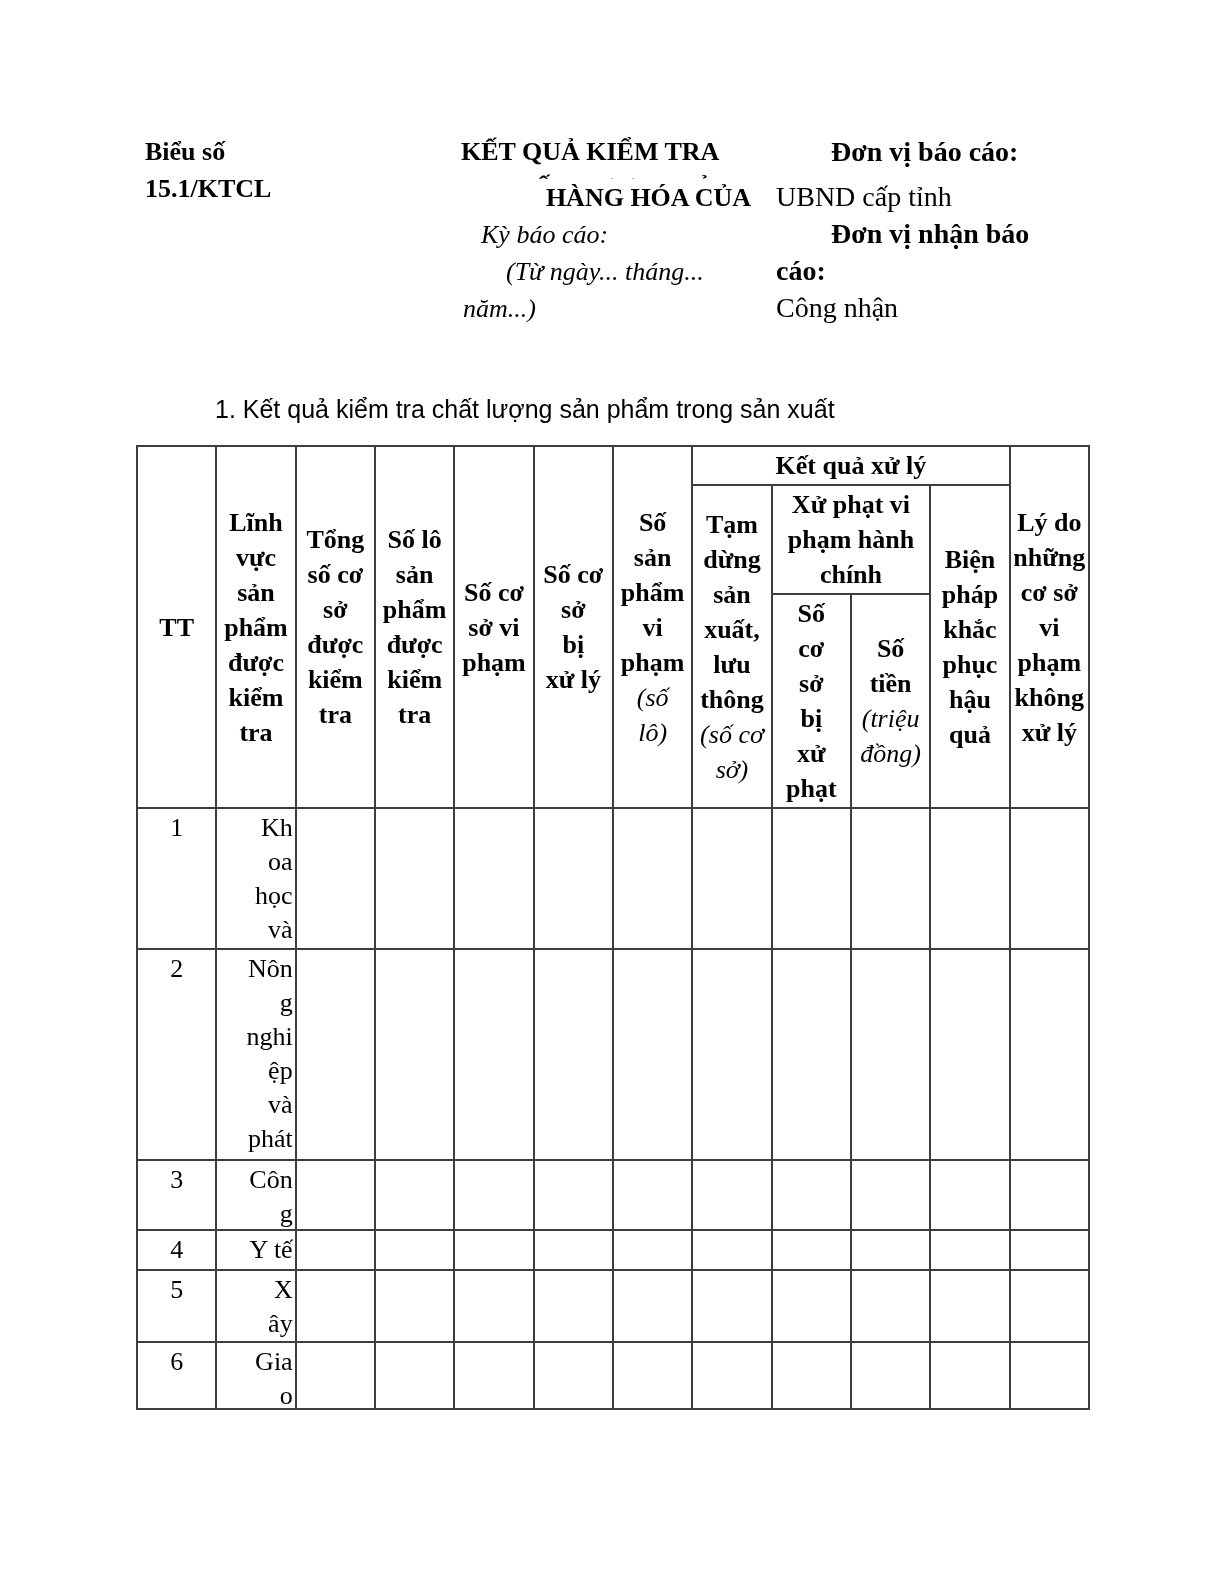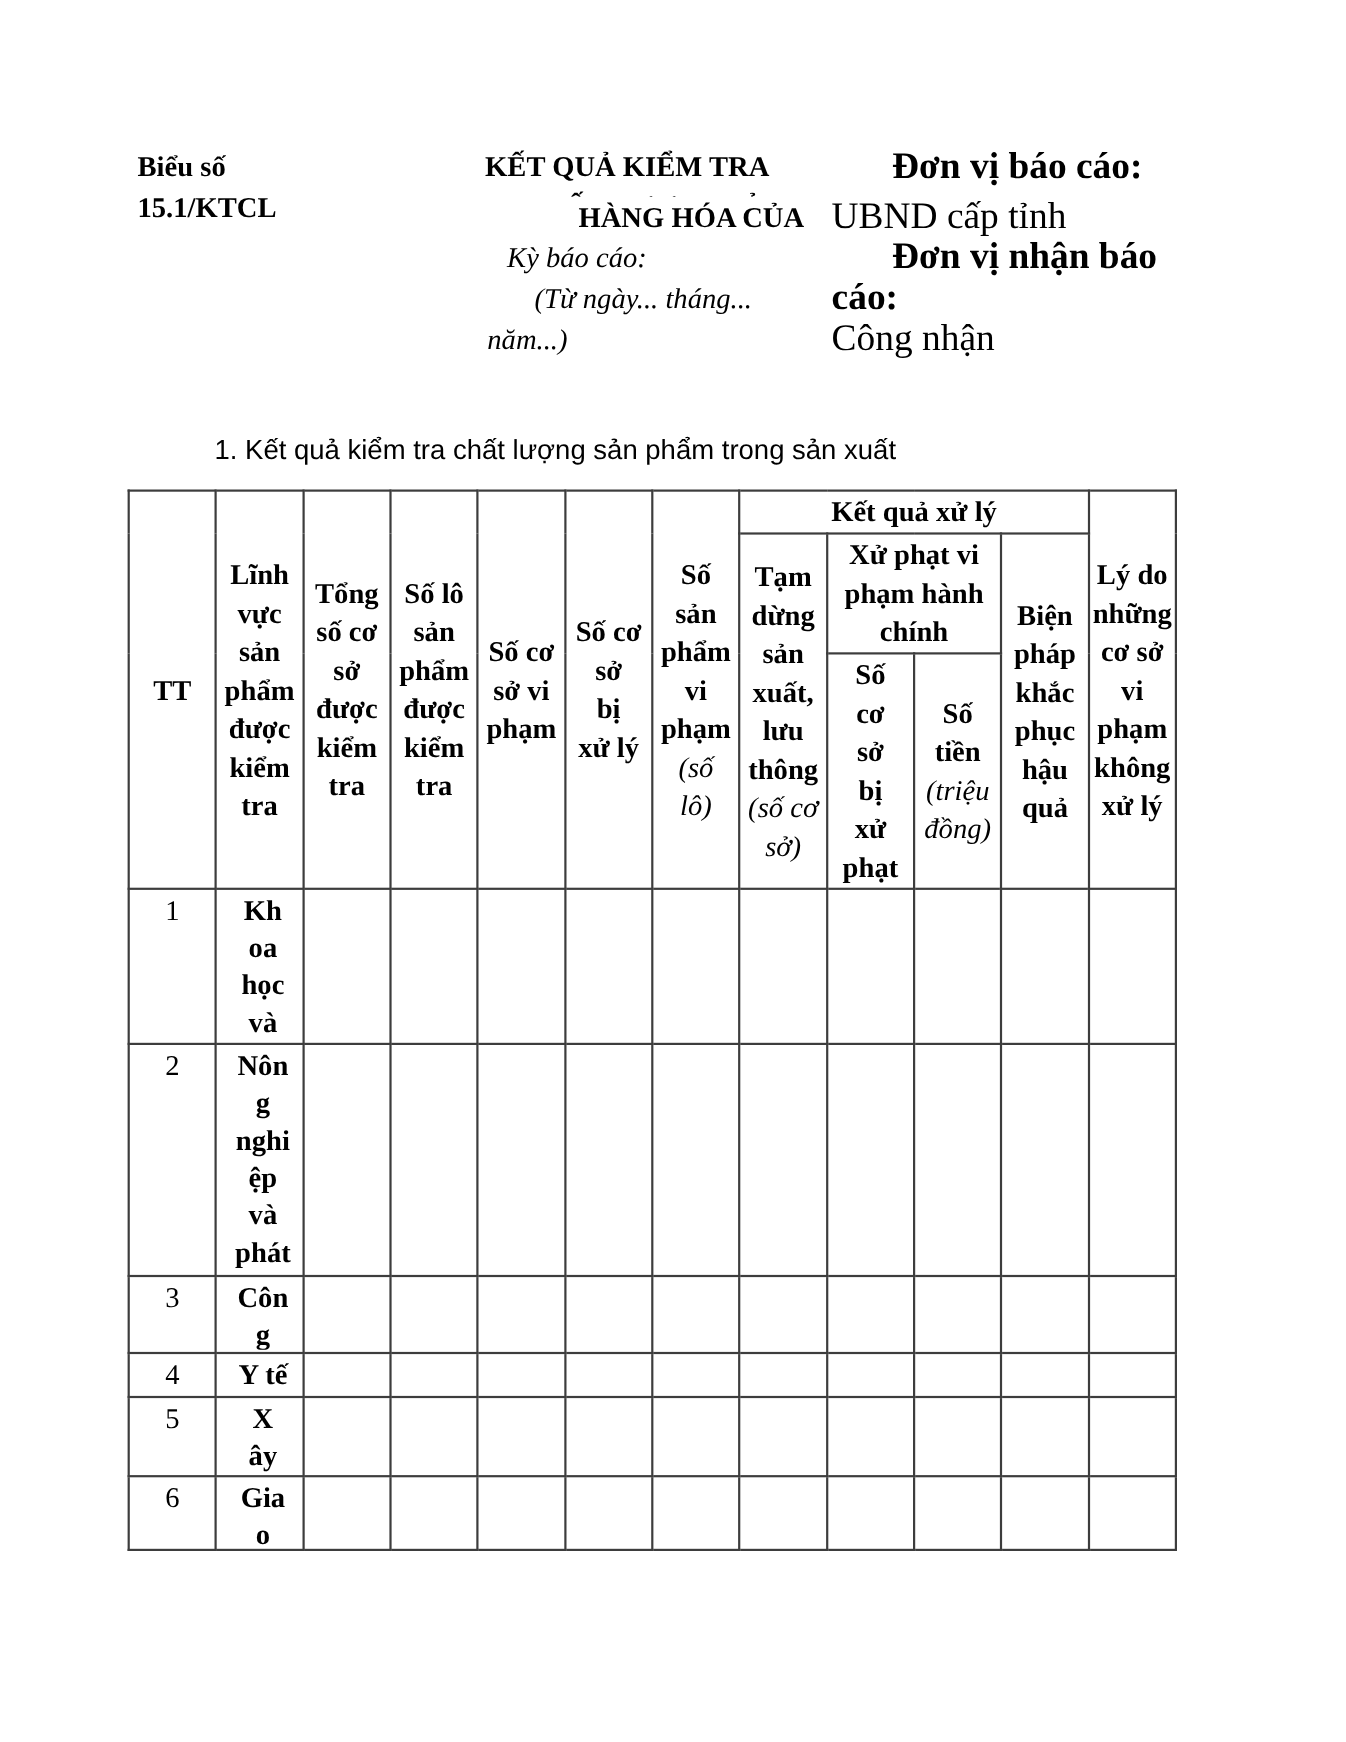--- a/index.html
+++ b/index.html
@@ -4,27 +4,27 @@
 <style>
   * { margin:0; padding:0; box-sizing:border-box; }
   html,body { background:#ffffff; }
   body {
     width:1224px; height:1584px;
     font-family:"Liberation Serif", serif;
     color:#000;
     position:relative;
     overflow:hidden;
   }
-  .content { padding:133px 134px 0 116px; }
+  .content { padding:133px 134px 0 116px;margin-left:20px; }
 
   
   .hdr { display:flex; margin-left:9px; }
   .hcol-left  { width:316px; font-size:26px; line-height:37px; font-weight:bold; }
   .hcol-center{ width:305px; font-size:26px; line-height:37px; }
-  .hcol-right { width:316px; font-size:34px; line-height:37px; padding-left:10px; }
+  .hcol-right { width:316px; font-size:28px; line-height:37px; padding-left:10px; }
   .b  { font-weight:bold; }
   .i  { font-style:italic; }
   .tc { text-align:left; }
   .pl11 { padding-left:11px; }
   .hang { text-align:right; padding-right:15px; }
   .indent20 { padding-left:20px; }
   .indent45 { padding-left:45px; }
   .indent2  { padding-left:2px; }
   .indent55 { padding-left:55px; }
   .mb8 { margin-bottom:8px; }
@@ -60,21 +60,21 @@
     vertical-align:middle;
     white-space:pre-line;
     border-radius:13px;
   }
   .doc th .hn { font-style:italic; font-weight:normal; }
   .doc td {
     font-size:26px; line-height:34px;
     vertical-align:top;
     padding-top:2px; padding-bottom:2px;
   }
-  .doc td.lv { text-align:center; padding-left:8px;font-weight:bold; }
+  .doc td.lv { text-align:right; padding-left:8px; }
   tr.hr1 { height:37px; }
   tr.hr2 { height:104px; }
   tr.hr3 { height:207px; }
   .clip { overflow:hidden; white-space:pre-line; }
   .h1 { height:135px; } .h2 { height:205px; } .h3 { height:64px; }
   .h4 { height:31px; }  .h5 { height:66px; }  .h6 { height:61px; }
 </style>
 </head>
 <body>
 

